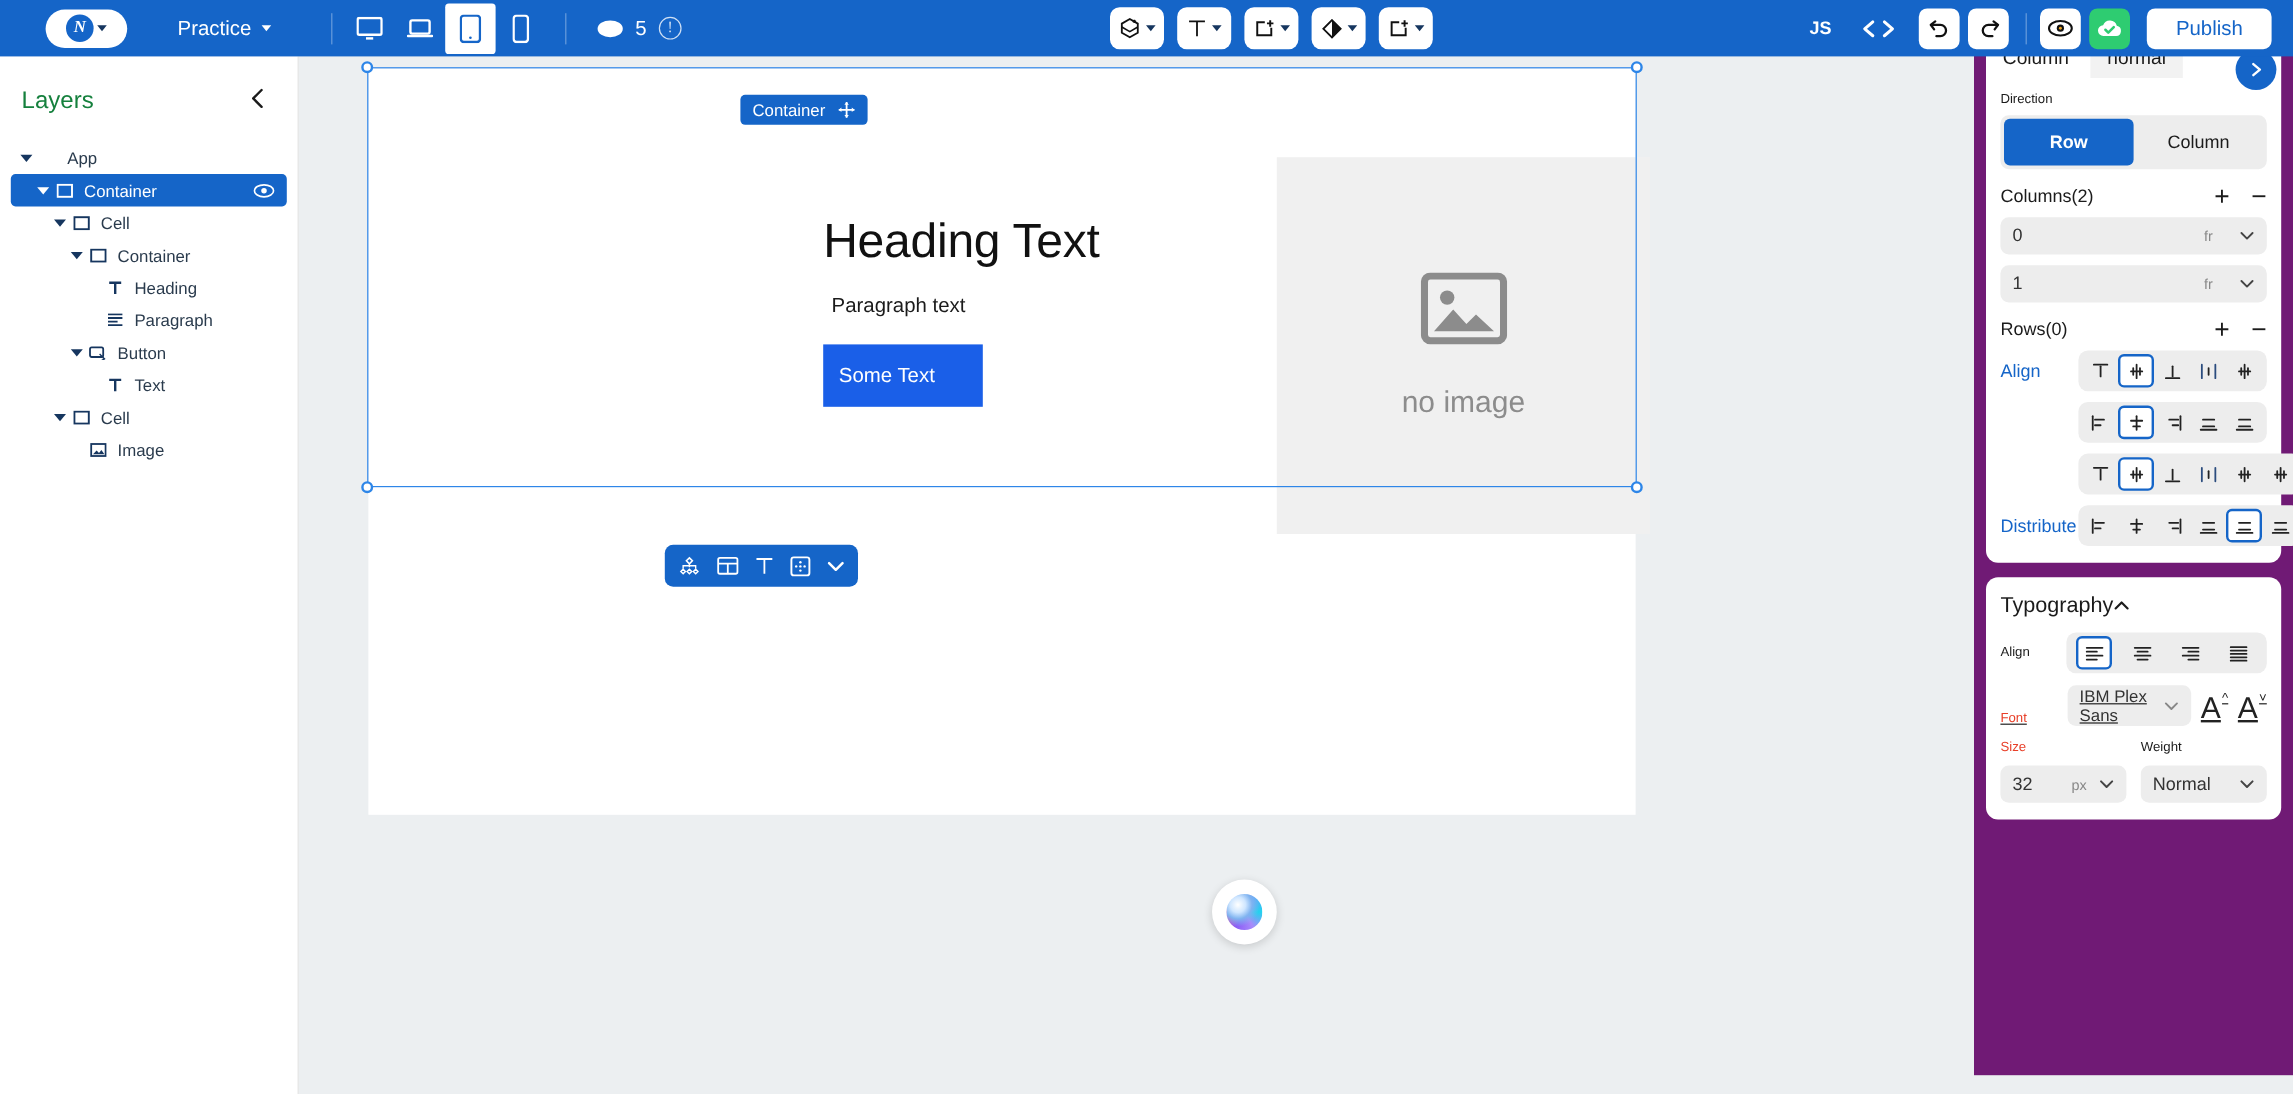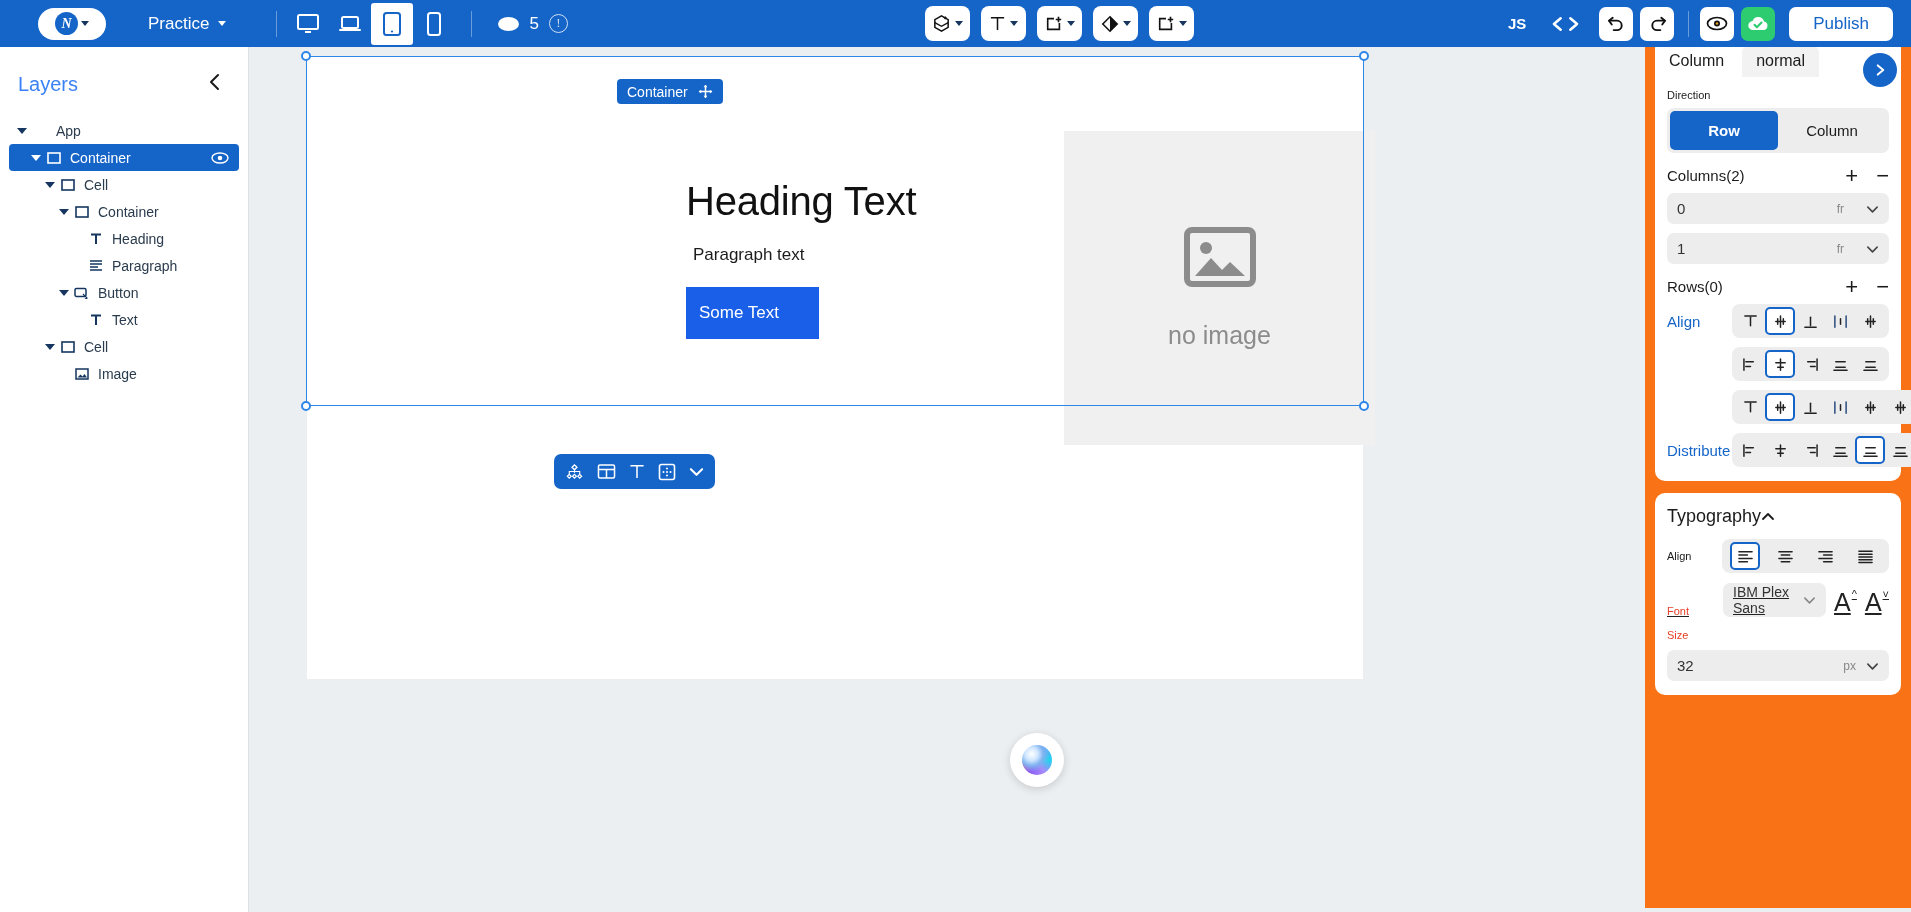--- a/index.html
+++ b/index.html
@@ -108,21 +108,21 @@
   .layers {
     position: absolute; top: 47px; left: 0;
     width: 249px; height: 865px;
     background: #fff;
     border-right: 1px solid #e0e0e0;
   }
   .layers-head {
     display: flex; align-items: center; justify-content: space-between;
     padding: 22px 22px 14px 18px;
   }
-  .layers-title { font-size: 20px; color: #3b82f6; }
+  .layers-title { font-size: 20px; color: #15803d; }
   .collapse-btn { cursor: pointer; padding: 4px; }
   .tree { padding-top: 4px; }
   .tree-row {
     height: 27px; display: flex; align-items: center;
     font-size: 14px; color: #2a3b4d; cursor: pointer;
     position: relative;
   }
   .tree-row.selected {
     background: #1565c8; color: #fff;
     margin: 0 9px; border-radius: 4px;
@@ -212,23 +212,23 @@
   .orb-inner {
     width: 30px; height: 30px; border-radius: 50%;
     background:
       radial-gradient(circle at 32% 30%, #ffffff 0%, #cfe6ff 22%, #7fb3f0 40%, transparent 62%),
       conic-gradient(from 210deg, #8b5cf6, #ec4899, #f472b6, #60a5fa, #22d3ee, #a78bfa, #8b5cf6);
     filter: blur(0.4px);
   }
 
   
   .right-panel {
-    position: absolute; top: 43px; right: 0;
+    position: absolute; top: 31px; right: 0;
     width: 266px; height: 865px;
-    background: #f97316;
+    background: #701a75;
     padding-left: 0;
   }
   .rp-card {
     background: #fff;
     margin: 0 10px 12px 10px;
     border-radius: 10px;
     padding: 0 12px 14px 12px;
   }
   .rp-card.top { margin-top: 0; border-radius: 0 0 10px 10px; padding-top: 0; position: relative; }
   .tabs-row { display: flex; align-items: flex-end; height: 34px; gap: 0; }
@@ -878,16 +878,27 @@
         <div class="input-row">
           <div class="val">32</div>
           <div class="unit" style="margin-right:10px;">px</div>
           <div class="dd">
             <svg width="13" height="9" viewBox="0 0 14 9">
                 <path d="M2 2l5 5 5-5" fill="none" stroke="#444" stroke-width="1.8" stroke-linecap="round" stroke-linejoin="round"></path>
               </svg>
           </div>
         </div>
       </div>
+      <div>
+        <div class="field-label">Weight</div>
+        <div class="input-row">
+          <div class="val">Normal</div>
+          <div class="dd">
+            <svg width="13" height="9" viewBox="0 0 14 9">
+                <path d="M2 2l5 5 5-5" fill="none" stroke="#444" stroke-width="1.8" stroke-linecap="round" stroke-linejoin="round"></path>
+              </svg>
+          </div>
+        </div>
+      </div>
     </div>
 
   </div>
 </div>
 
 </body></html>

